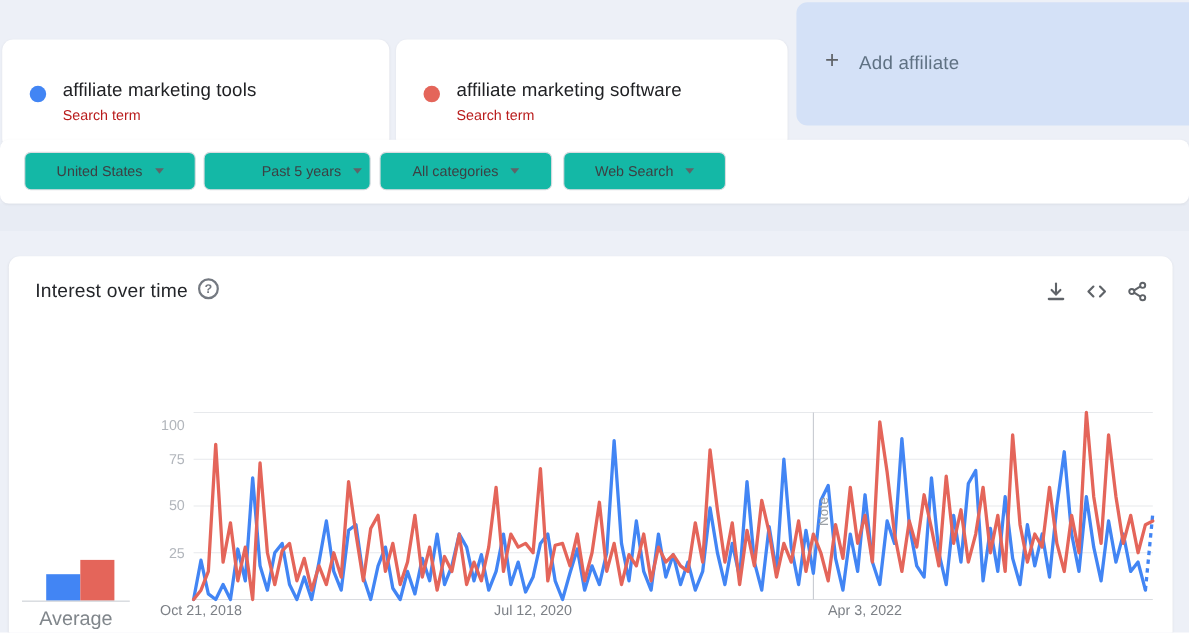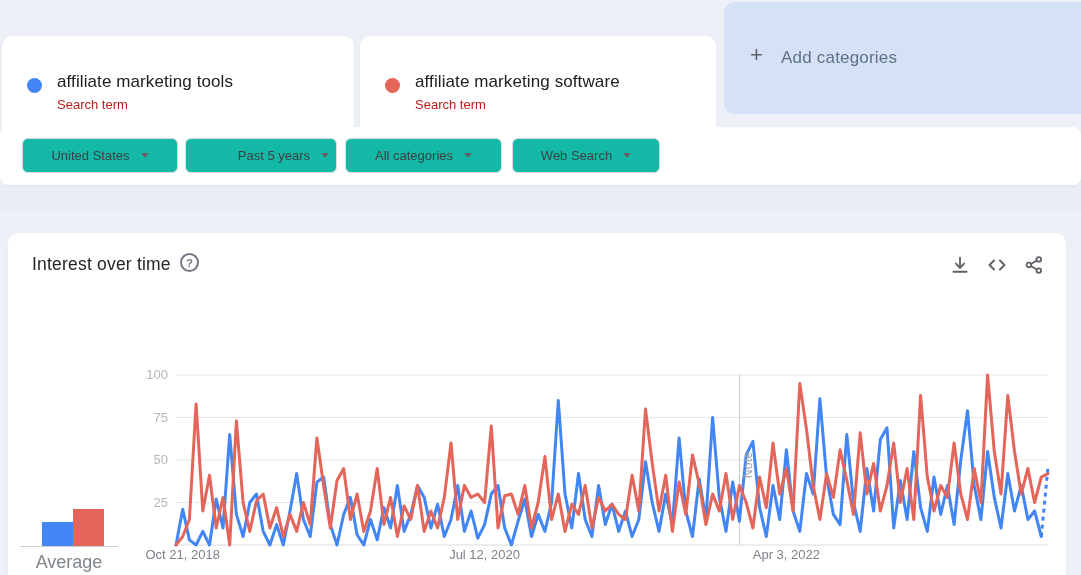--- a/index.html
+++ b/index.html
@@ -54,21 +54,21 @@
 </div>
 
 <div class="card term-card" style="left:360px;width:356px;">
   <span class="dot" style="background: rgb(228, 101, 90);"></span>
   <div class="term-title">affiliate marketing software</div>
   <div class="term-sub">Search term</div>
 </div>
 
 <div class="add-card" id="add-card" style="background: rgb(212, 225, 247);">
   <span class="plus">+</span>
-  <span class="add-label">Add categories</span>
+  <span class="add-label">Add affiliate</span>
 </div>
 
 <div class="filter-bar">
   <div class="pill" style="left:22px;width:156px;">
     <span>United States</span>
     <span class="caret"></span>
   </div>
   <div class="pill" style="left:185px;width:152px;padding-left:45px;">
     <span>Past 5 years</span>
     <span class="caret"></span>
@@ -112,21 +112,21 @@
       <line x1="0" y1="127.5" x2="872" y2="127.5" stroke="#e7e9ec" stroke-width="1"></line>
       <line x1="0" y1="85" x2="872" y2="85" stroke="#e7e9ec" stroke-width="1"></line>
       <line x1="0" y1="42.5" x2="872" y2="42.5" stroke="#e7e9ec" stroke-width="1"></line>
       <line x1="0" y1="0" x2="872" y2="0" stroke="#e7e9ec" stroke-width="1"></line>
       <line x1="563.4461538461538" y1="0" x2="563.4461538461538" y2="170" stroke="#c7cad0" stroke-width="1"></line>
       <polyline points="0.0,170.0 6.7,134.3 13.4,164.9 20.1,170.0 26.8,156.4 33.5,170.0 40.2,124.1 47.0,153.0 53.7,59.5 60.4,139.4 67.1,161.5 73.8,127.5 80.5,119.0 87.2,156.4 93.9,170.0 100.6,149.6 107.3,170.0 114.0,136.0 120.7,98.6 127.4,144.5 134.2,161.5 140.9,107.1 147.6,102.0 154.3,149.6 161.0,170.0 167.7,139.4 174.4,122.4 181.1,159.8 187.8,170.0 194.5,144.5 201.2,164.9 207.9,132.6 214.6,153.0 221.4,110.5 228.1,156.4 234.8,139.4 241.5,110.5 248.2,122.4 254.9,153.0 261.6,129.2 268.3,161.5 275.0,144.5 281.7,110.5 288.4,156.4 295.1,136.0 301.8,163.2 308.6,149.6 315.3,119.0 322.0,110.5 328.7,153.0 335.4,170.0 342.1,146.2 348.8,124.1 355.5,161.5 362.2,139.4 368.9,156.4 375.6,127.5 382.3,25.5 389.0,119.0 395.8,153.0 402.5,98.6 409.2,144.5 415.9,161.5 422.6,110.5 429.3,149.6 436.0,129.2 442.7,156.4 449.4,136.0 456.1,161.5 462.8,144.5 469.5,86.7 476.2,127.5 483.0,156.4 489.7,119.0 496.4,149.6 503.1,62.9 509.8,136.0 516.5,161.5 523.2,103.7 529.9,144.5 536.6,42.5 543.3,122.4 550.0,156.4 556.7,107.1 563.4,146.2 570.2,79.9 576.9,66.3 583.6,132.6 590.3,161.5 597.0,110.5 603.7,144.5 610.4,74.8 617.1,136.0 623.8,156.4 630.5,98.6 637.2,119.0 643.9,23.8 650.6,102.0 657.4,139.4 664.1,149.6 670.8,59.5 677.5,127.5 684.2,156.4 690.9,93.5 697.6,136.0 704.3,64.6 711.0,52.7 717.7,153.0 724.4,105.4 731.1,144.5 737.8,76.5 744.6,132.6 751.3,156.4 758.0,102.0 764.7,139.4 771.4,110.5 778.1,149.6 784.8,85.0 791.5,35.7 798.2,110.5 804.9,144.5 811.6,76.5 818.3,122.4 825.0,153.0 831.8,98.6 838.5,136.0 845.2,110.5 851.9,144.5 858.6,136.0 865.3,161.5" fill="none" stroke="#4285f4" stroke-width="3" stroke-linejoin="round" stroke-linecap="round"></polyline>
       <polyline points="865.3,161.5 872.0,91.8" fill="none" stroke="#4285f4" stroke-width="3" stroke-dasharray="4 4" stroke-linecap="butt"></polyline>
       <polyline points="0.0,170.0 6.7,161.5 13.4,144.5 20.1,28.9 26.8,136.0 33.5,100.3 40.2,153.0 47.0,122.4 53.7,170.0 60.4,45.9 67.1,127.5 73.8,156.4 80.5,125.8 87.2,119.0 93.9,153.0 100.6,132.6 107.3,161.5 114.0,139.4 120.7,156.4 127.4,127.5 134.2,149.6 140.9,62.9 147.6,110.5 154.3,153.0 161.0,105.4 167.7,93.5 174.4,144.5 181.1,119.0 187.8,156.4 194.5,136.0 201.2,93.5 207.9,149.6 214.6,122.4 221.4,161.5 228.1,130.9 234.8,144.5 241.5,110.5 248.2,156.4 254.9,136.0 261.6,153.0 268.3,122.4 275.0,68.0 281.7,144.5 288.4,110.5 295.1,122.4 301.8,119.0 308.6,127.5 315.3,51.0 322.0,153.0 328.7,120.7 335.4,119.0 342.1,139.4 348.8,110.5 355.5,153.0 362.2,127.5 368.9,81.6 375.6,144.5 382.3,119.0 389.0,156.4 395.8,129.2 402.5,139.4 409.2,110.5 415.9,153.0 422.6,122.4 429.3,136.0 436.0,129.2 442.7,139.4 449.4,144.5 456.1,100.3 462.8,136.0 469.5,34.0 476.2,88.4 483.0,136.0 489.7,100.3 496.4,156.4 503.1,107.1 509.8,139.4 516.5,79.9 523.2,108.8 529.9,149.6 536.6,119.0 543.3,136.0 550.0,98.6 556.7,144.5 563.4,110.5 570.2,127.5 576.9,153.0 583.6,102.0 590.3,132.6 597.0,68.0 603.7,119.0 610.4,93.5 617.1,136.0 623.8,8.5 630.5,54.4 637.2,110.5 643.9,144.5 650.6,98.6 657.4,122.4 664.1,74.8 670.8,105.4 677.5,139.4 684.2,57.8 690.9,119.0 697.6,88.4 704.3,136.0 711.0,110.5 717.7,68.0 724.4,127.5 731.1,93.5 737.8,144.5 744.6,20.4 751.3,102.0 758.0,136.0 764.7,110.5 771.4,122.4 778.1,68.0 784.8,119.0 791.5,144.5 798.2,93.5 804.9,127.5 811.6,0.0 818.3,76.5 825.0,119.0 831.8,20.4 838.5,76.5 845.2,119.0 851.9,93.5 858.6,127.5 865.3,102.0 872.0,98.6" fill="none" stroke="#e4655a" stroke-width="3" stroke-linejoin="round" stroke-linecap="round"></polyline>
     </svg>
   <div id="ylabs">
-      <div class="ylab" style="left: 100px; top: 134px;">100</div>
+      <div class="ylab" style="left: 100px; top: 146px;">100</div>
       <div class="ylab" style="left: 100px; top: 176.5px;">75</div>
       <div class="ylab" style="left: 100px; top: 219px;">50</div>
       <div class="ylab" style="left: 100px; top: 261.5px;">25</div>
     </div>
   <div id="xlabs">
       <div class="xlab" style="left: 174.708px;">Oct 21, 2018</div>
       <div class="xlab" style="left: 476.554px;">Jul 12, 2020</div>
       <div class="xlab" style="left: 778.4px;">Apr 3, 2022</div>
     </div>
   <div class="note-label">

